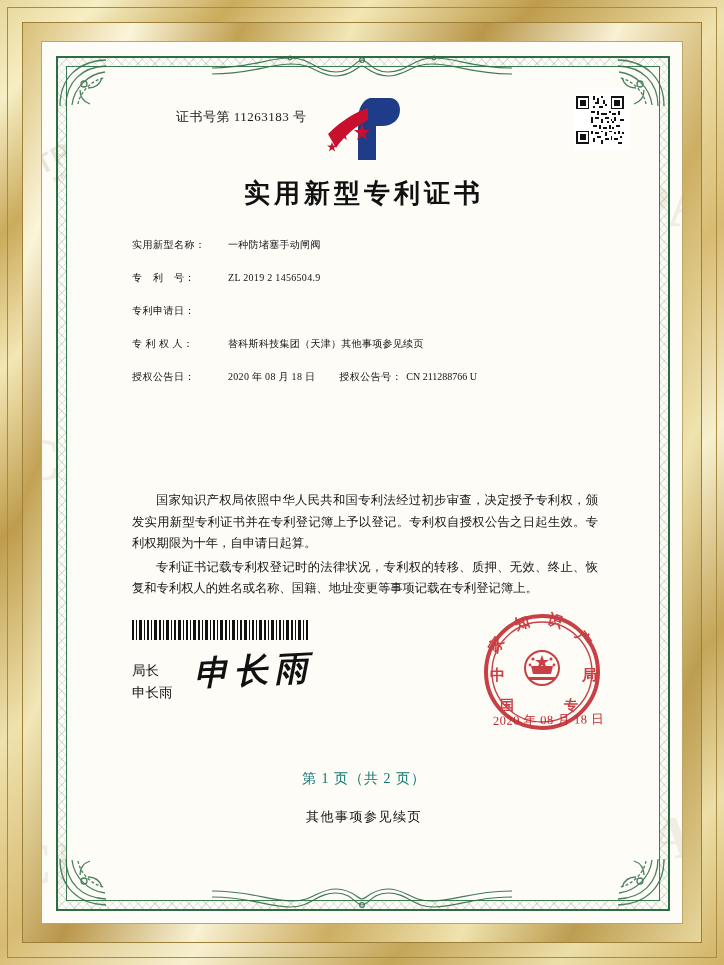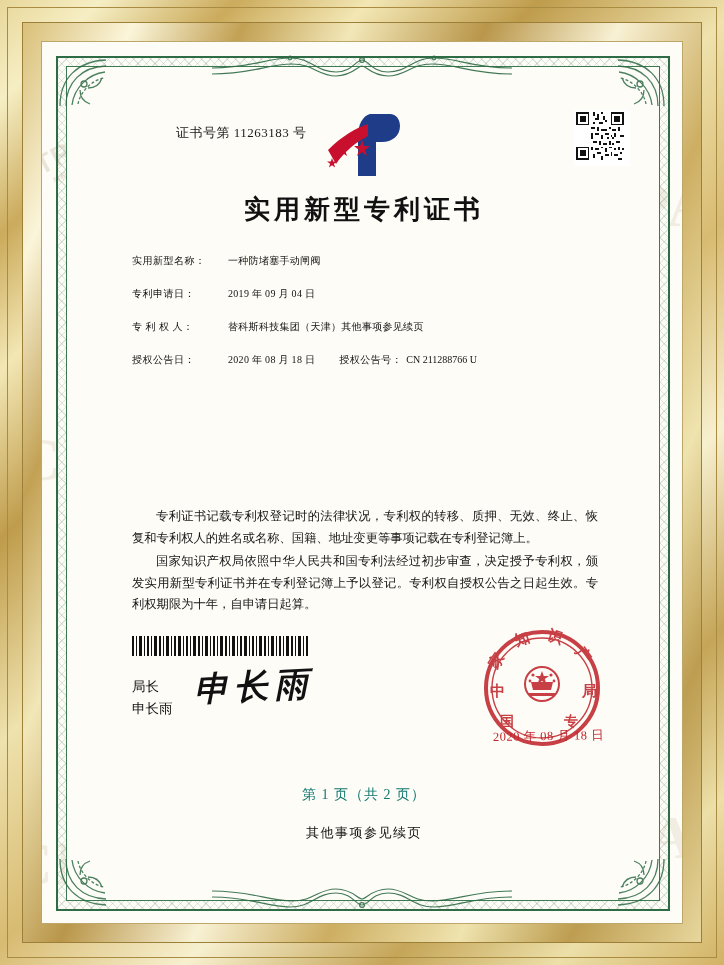--- a/index.html
+++ b/index.html
@@ -143,21 +143,21 @@
     font-family: "Liberation Serif", serif;
     font-size: 62px;
     font-weight: bold;
     color: rgba(205,186,160,0.22);
     letter-spacing: 2px;
   }
 
   
   #content {
     position: absolute;
-    left: 52px; top: 64px;
+    left: 52px; top: 48px;
     width: 540px; height: 800px;
   }
 
   #cert-number {
     position: absolute;
     left: 82px; top: 18px;
     font-size: 13px;
     color: #1a1a1a;
     letter-spacing: .5px;
   }
@@ -499,38 +499,41 @@
       </svg>
 
       <div id="title">实用新型专利证书</div>
 
       <div id="fields">
         <div class="field-row">
           <span class="field-label">实用新型名称：</span>
           <span class="field-value">一种防堵塞手动闸阀</span>
         </div>
         <div class="field-row">
+          <span class="field-label">专　利　号：</span>
+          <span class="field-value">ZL 2019 2 1456504.9</span>
+        </div>
+        <div class="field-row">
           <span class="field-label">专利申请日：</span>
-          <span class="field-value">2019 年 09 月 04 日</span>
         </div>
         <div class="field-row">
           <span class="field-label">专 利 权 人：</span>
           <span class="field-value">替科斯科技集团（天津）其他事项参见续页</span>
         </div>
         <div class="field-row dual">
           <span class="field-label">授权公告日：</span>
           <span class="field-value">2020 年 08 月 18 日</span>
           <span class="sub-label">授权公告号：</span>
           <span class="sub-value">CN 211288766 U</span>
         </div>
       </div>
 
       <div id="body-text">
+        <p>国家知识产权局依照中华人民共和国专利法经过初步审查，决定授予专利权，颁发实用新型专利证书并在专利登记簿上予以登记。专利权自授权公告之日起生效。专利权期限为十年，自申请日起算。</p>
         <p>专利证书记载专利权登记时的法律状况，专利权的转移、质押、无效、终止、恢复和专利权人的姓名或名称、国籍、地址变更等事项记载在专利登记簿上。</p>
-        <p>国家知识产权局依照中华人民共和国专利法经过初步审查，决定授予专利权，颁发实用新型专利证书并在专利登记簿上予以登记。专利权自授权公告之日起生效。专利权期限为十年，自申请日起算。</p>
       </div>
 
       <svg id="barcode" viewBox="0 0 180 20" shape-rendering="crispEdges">
         <g fill="#111">
           <rect x="0" y="0" width="2" height="20"></rect>
             <rect x="4" y="0" width="1" height="20"></rect>
           <rect x="7" y="0" width="3" height="20"></rect>
             <rect x="12" y="0" width="1" height="20"></rect>
           <rect x="15" y="0" width="2" height="20"></rect>
             <rect x="19" y="0" width="1" height="20"></rect>

